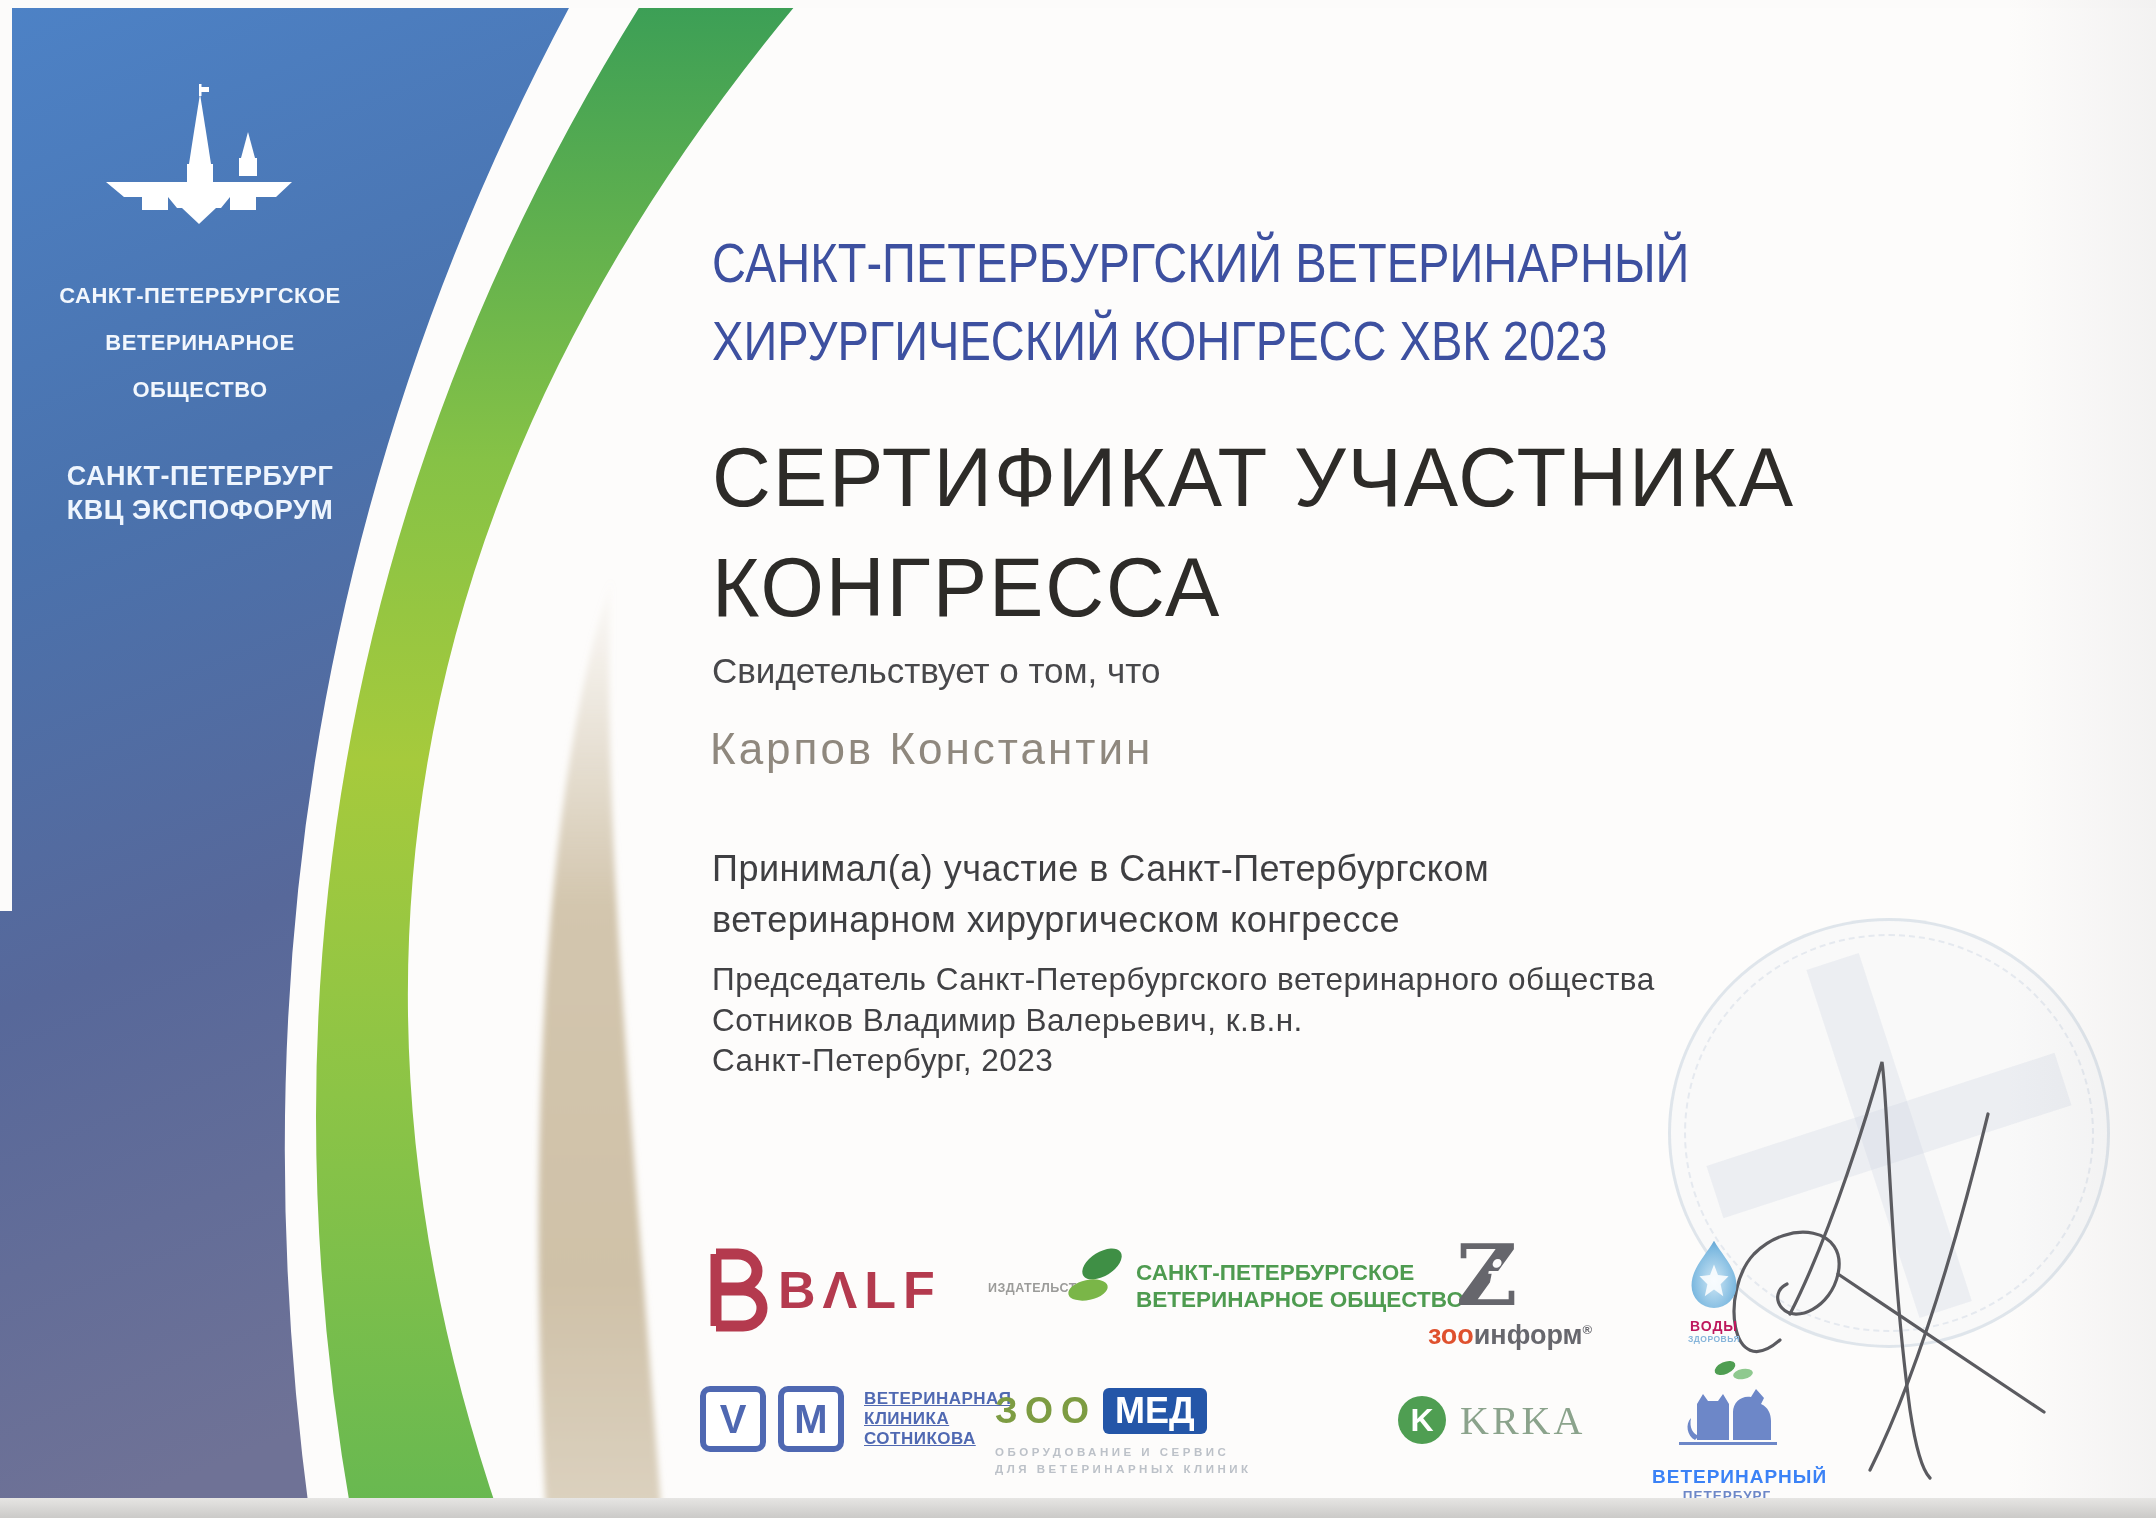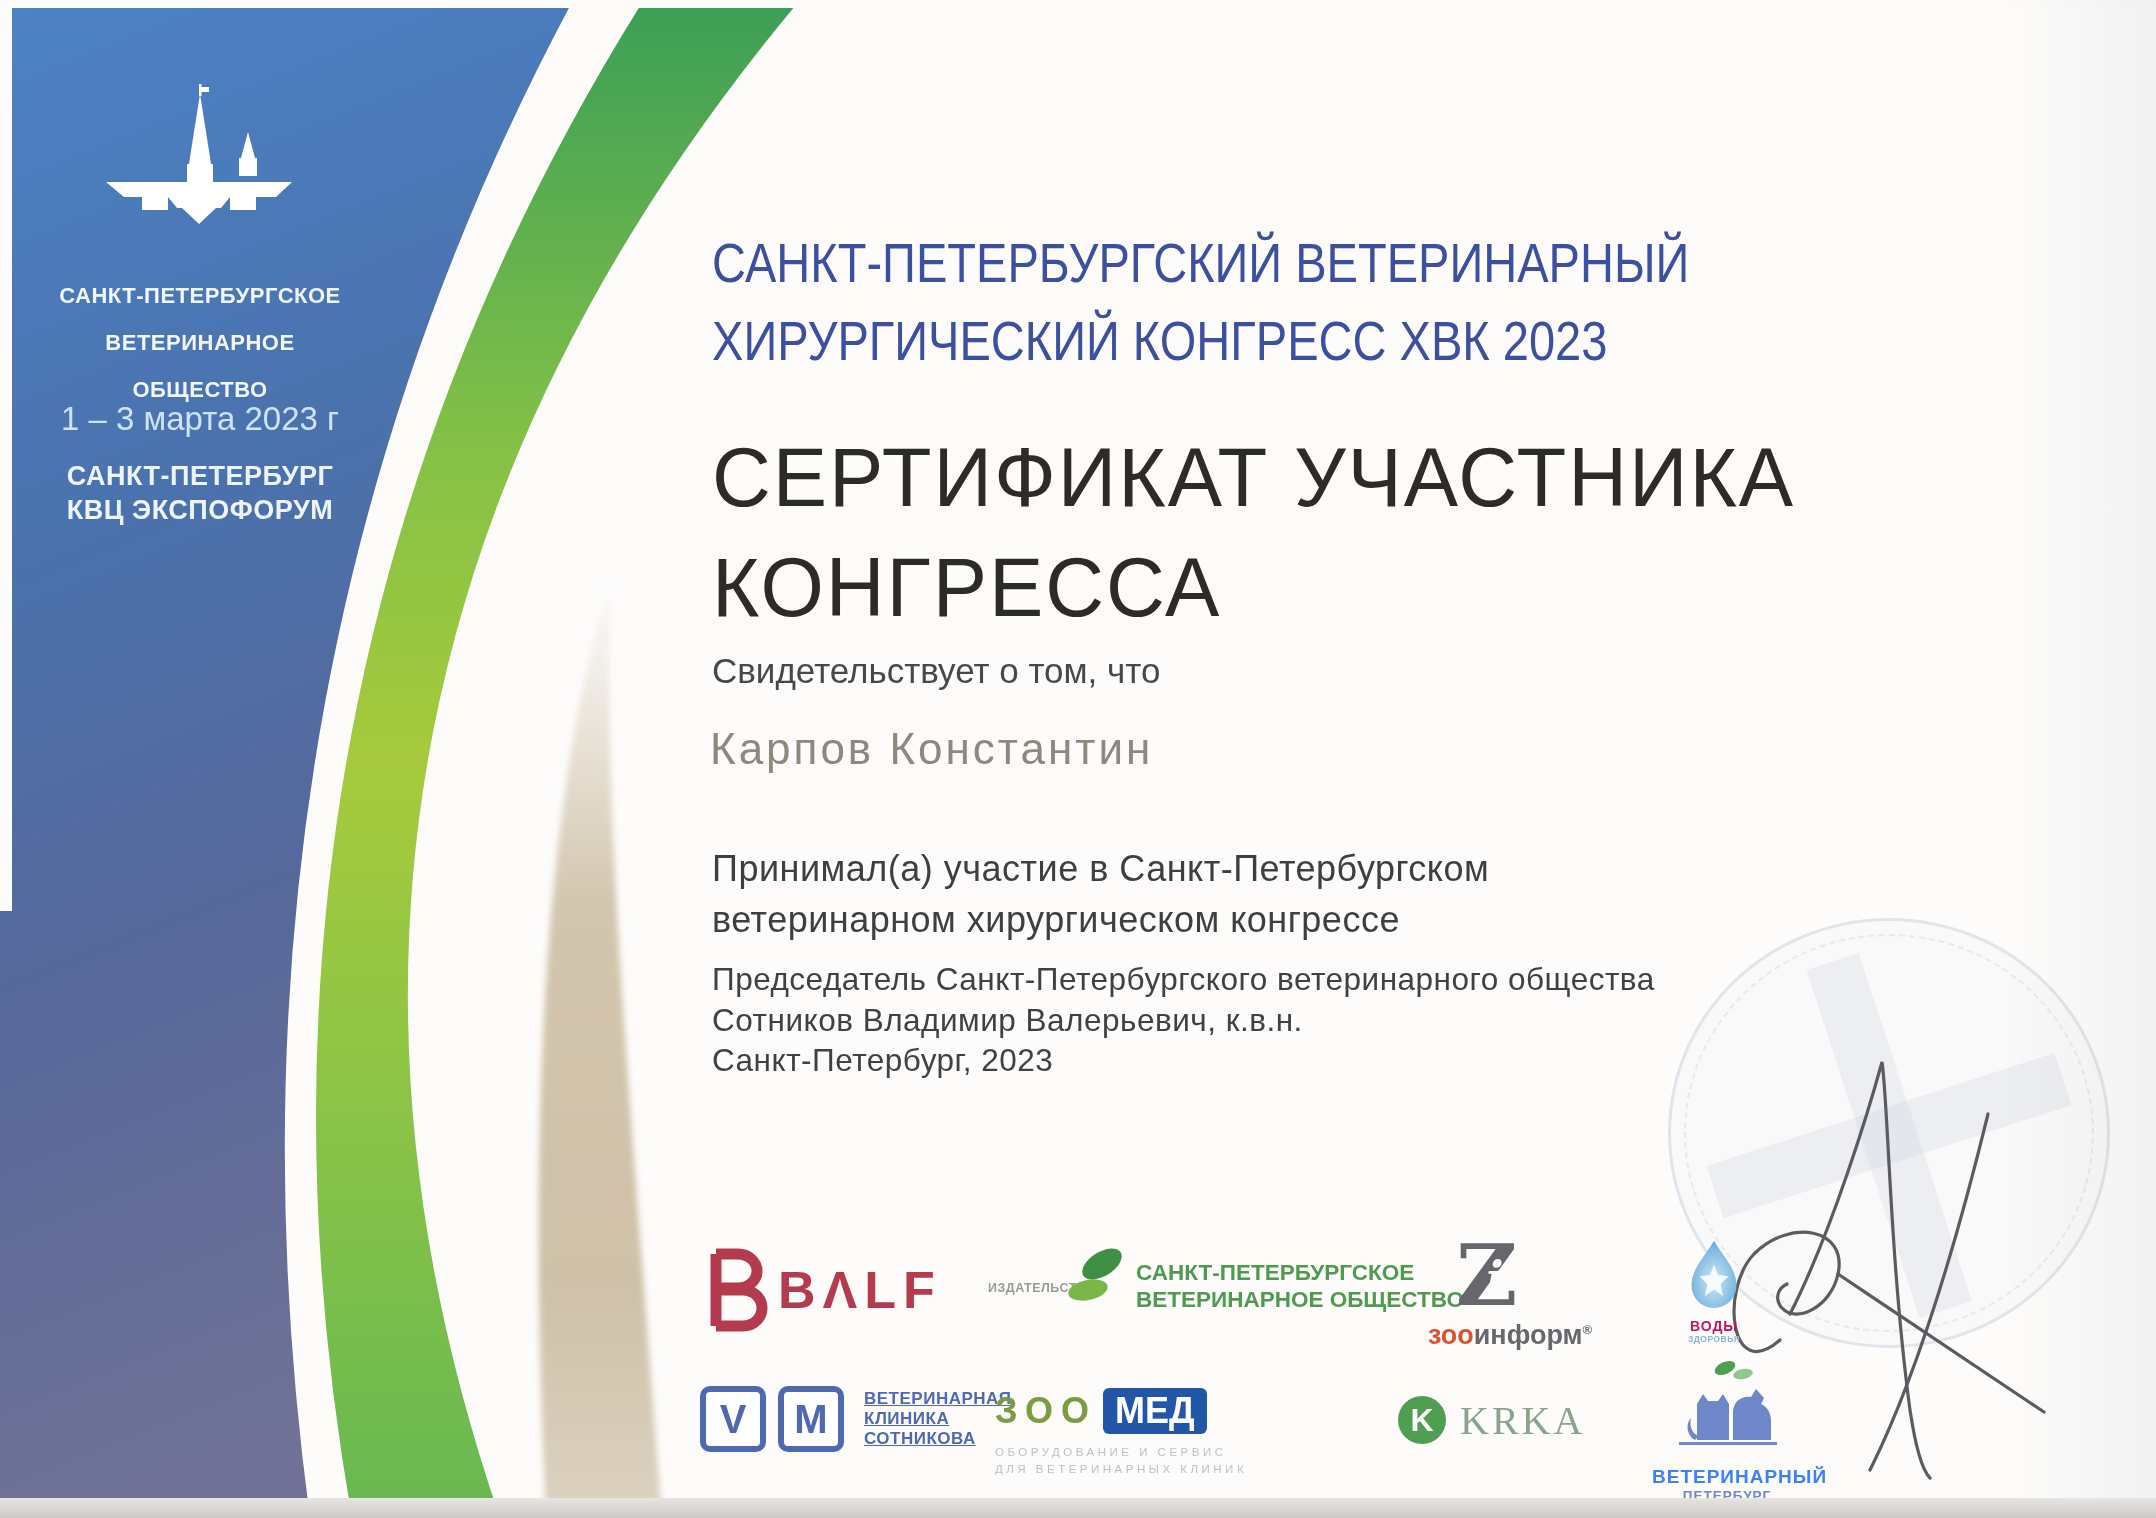--- a/index.html
+++ b/index.html
@@ -49,21 +49,21 @@
   .vody-t2{color:#85b4da;font-size:8.5px;font-weight:700;letter-spacing:.5px;}
   .vm{left:700px;top:1386px;display:flex;align-items:center;}
   .vm-sq{width:54px;height:54px;border:6px solid #4f68b2;border-radius:10px;display:flex;align-items:center;
          justify-content:center;color:#4f68b2;font-size:40px;font-weight:700;background:#fff;margin-right:12px;}
   .vm-text{color:#5069b2;font-size:17px;line-height:20px;font-weight:700;letter-spacing:.5px;margin-left:8px;text-decoration:underline;}
   .zoomed{left:995px;top:1388px;}
   .zoomed-row{display:flex;align-items:center;}
   .zoomed-zoo{color:#7d9c42;font-size:36px;font-weight:700;letter-spacing:8px;}
   .zoomed-med{background:#2456a8;color:#ffffff;font-size:36px;font-weight:700;padding:2px 12px;
               border-radius:6px;margin-left:6px;}
-  .zoomed-sub{margin-top:10px;color:#bcc1c8;font-size:11.5px;line-height:17px;letter-spacing:3.5px;font-weight:400;}
+  .zoomed-sub{margin-top:10px;color:#bcc1c8;font-size:11.5px;line-height:17px;letter-spacing:3.5px;font-weight:700;}
   .krka{left:1398px;top:1396px;display:flex;align-items:center;gap:14px;}
   .krka-icon{width:48px;height:48px;border-radius:50%;background:#4f9e52;color:#ffffff;font-size:32px;
              font-weight:700;display:flex;align-items:center;justify-content:center;}
   .krka-name{color:#8ba38c;font-size:40px;font-weight:500;letter-spacing:3px;font-family:Liberation Serif, serif;}
   .vetp{left:1652px;top:1358px;width:150px;text-align:center;}
   .vetp-t1{color:#3b82f6;font-size:19px;font-weight:700;letter-spacing:1px;}
   .vetp-t2{color:#6d87c8;font-size:13.5px;font-weight:700;letter-spacing:1px;}
 
   
   .edge-right{right:0;top:0;width:150px;height:100%;
@@ -123,21 +123,20 @@
       <rect x="152" y="113" width="26" height="13"></rect>
       <polygon points="104,124 138,124 121,140"></polygon>
     </g>
   </svg>
 
   <div class="abs sb-org">
     <div>САНКТ-ПЕТЕРБУРГСКОЕ</div>
     <div>ВЕТЕРИНАРНОЕ</div>
     <div>ОБЩЕСТВО</div>
   </div>
-  <div class="abs sb-dates">1 – 3 марта 2023 г</div>
   <div class="abs sb-venue">
     <div>САНКТ-ПЕТЕРБУРГ</div>
     <div>КВЦ ЭКСПОФОРУМ</div>
   </div>
 
   <div class="abs congress-title">
     <div>САНКТ-ПЕТЕРБУРГСКИЙ ВЕТЕРИНАРНЫЙ</div>
     <div>ХИРУРГИЧЕСКИЙ КОНГРЕСС ХВК 2023</div>
   </div>
 

